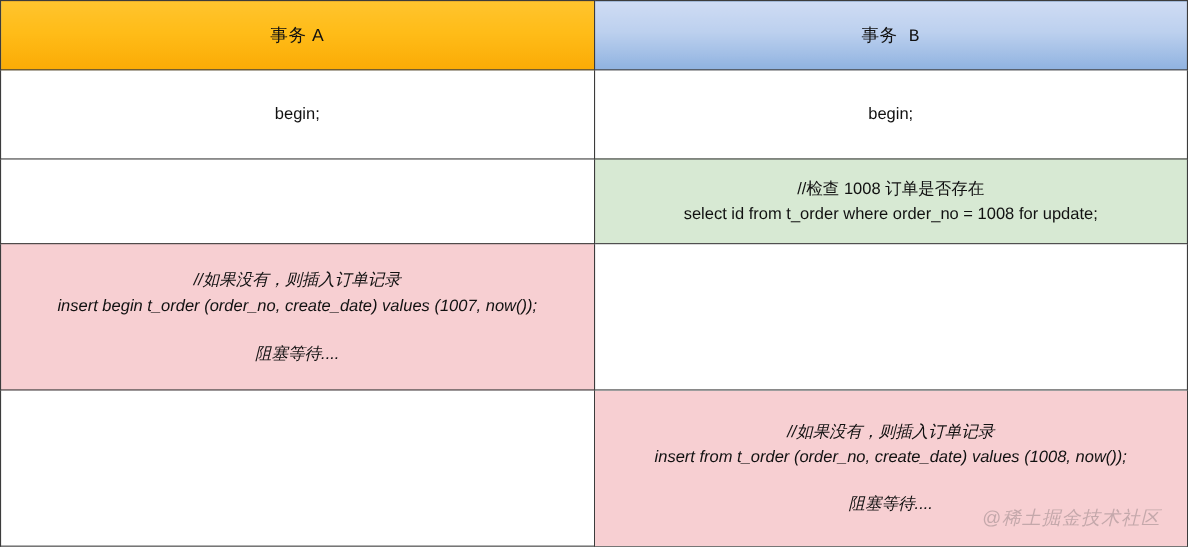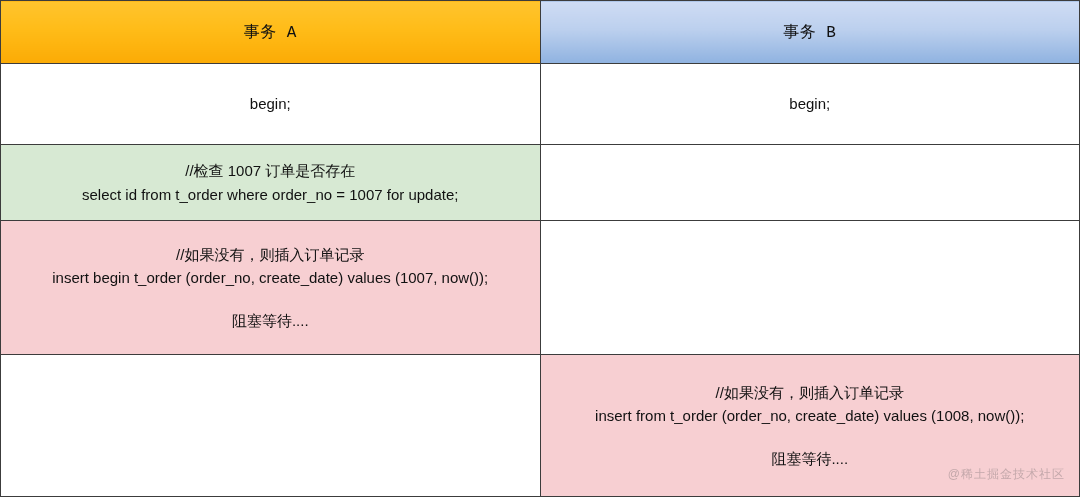--- a/index.html
+++ b/index.html
@@ -30,50 +30,49 @@
     color: #111111;
   }
   
   .hdr {
     height: 62px;
     font-size: 16px;
     letter-spacing: 0.5px;
   }
   .hdr-a {
     background: linear-gradient(to bottom, #ffc42e 0%, #ffbc18 45%, #fbab05 100%);
-    font-family: Liberation Mono, monospace;
   }
   .hdr-b {
     background: linear-gradient(to bottom, #cfdcf4 0%, #bcd0ee 45%, #8fb2e0 100%);
     font-family: Liberation Mono, monospace;
   }
   
   .cell {
     font-size: 15px;
     line-height: 1.55;
     padding: 6px 10px;
   }
   .cell-plain { background: #ffffff; }
   .cell-green { background: #d7e9d3; }
-  .cell-pink  { background: #f7cfd2; }
+  .cell-pink  { background: #f7cfd2; font-style: italic; }
 
   .row-begin   { height: 69px; }
   .row-sel-a   { height: 65px; }
   .row-sel-b   { height: 66px; }
   .row-ins-a   { height: 114px; }
   .row-ins-b   { height: 121px; }
 
   .line { display: block; white-space: nowrap; }
   .line-gap { display: block; height: 20px; }
 
   .watermark {
     position: absolute;
-    right: 14px;
+    right: 24px;
     bottom: 12px;
-    font-size: 12px;
+    font-size: 17px;
     color: rgba(120, 110, 112, 0.40);
     letter-spacing: 1px;
     white-space: nowrap;
     pointer-events: none;
   }
   .wm-wrap { position: relative; }
 </style>
 </head>
 <body>
 
@@ -88,28 +87,28 @@
 
     <tr class="row-begin">
       <td class="cell cell-plain">
         <span class="line">begin;</span>
       </td>
       <td class="cell cell-plain">
         <span class="line">begin;</span>
       </td>
     </tr>
 
-    <tr class="row-sel-a">
+
+    <tr class="row-sel-b">
+      <td class="cell cell-plain"></td>
       <td class="cell cell-green">
-        <span class="line">//检查 1007 订单是否存在</span>
-        <span class="line">select id from t_order where order_no = 1007 for update;</span>
+        <span class="line">//检查 1008 订单是否存在</span>
+        <span class="line">select id from t_order where order_no = 1008 for update;</span>
       </td>
-      <td class="cell cell-plain"></td>
     </tr>
-
 
     <tr class="row-ins-a">
       <td class="cell cell-pink">
         <span class="line">//如果没有，则插入订单记录</span>
         <span class="line">insert begin t_order (order_no, create_date) values (1007, now());</span>
         <span class="line-gap"></span>
         <span class="line">阻塞等待....</span>
       </td>
       <td class="cell cell-plain"></td>
     </tr>

